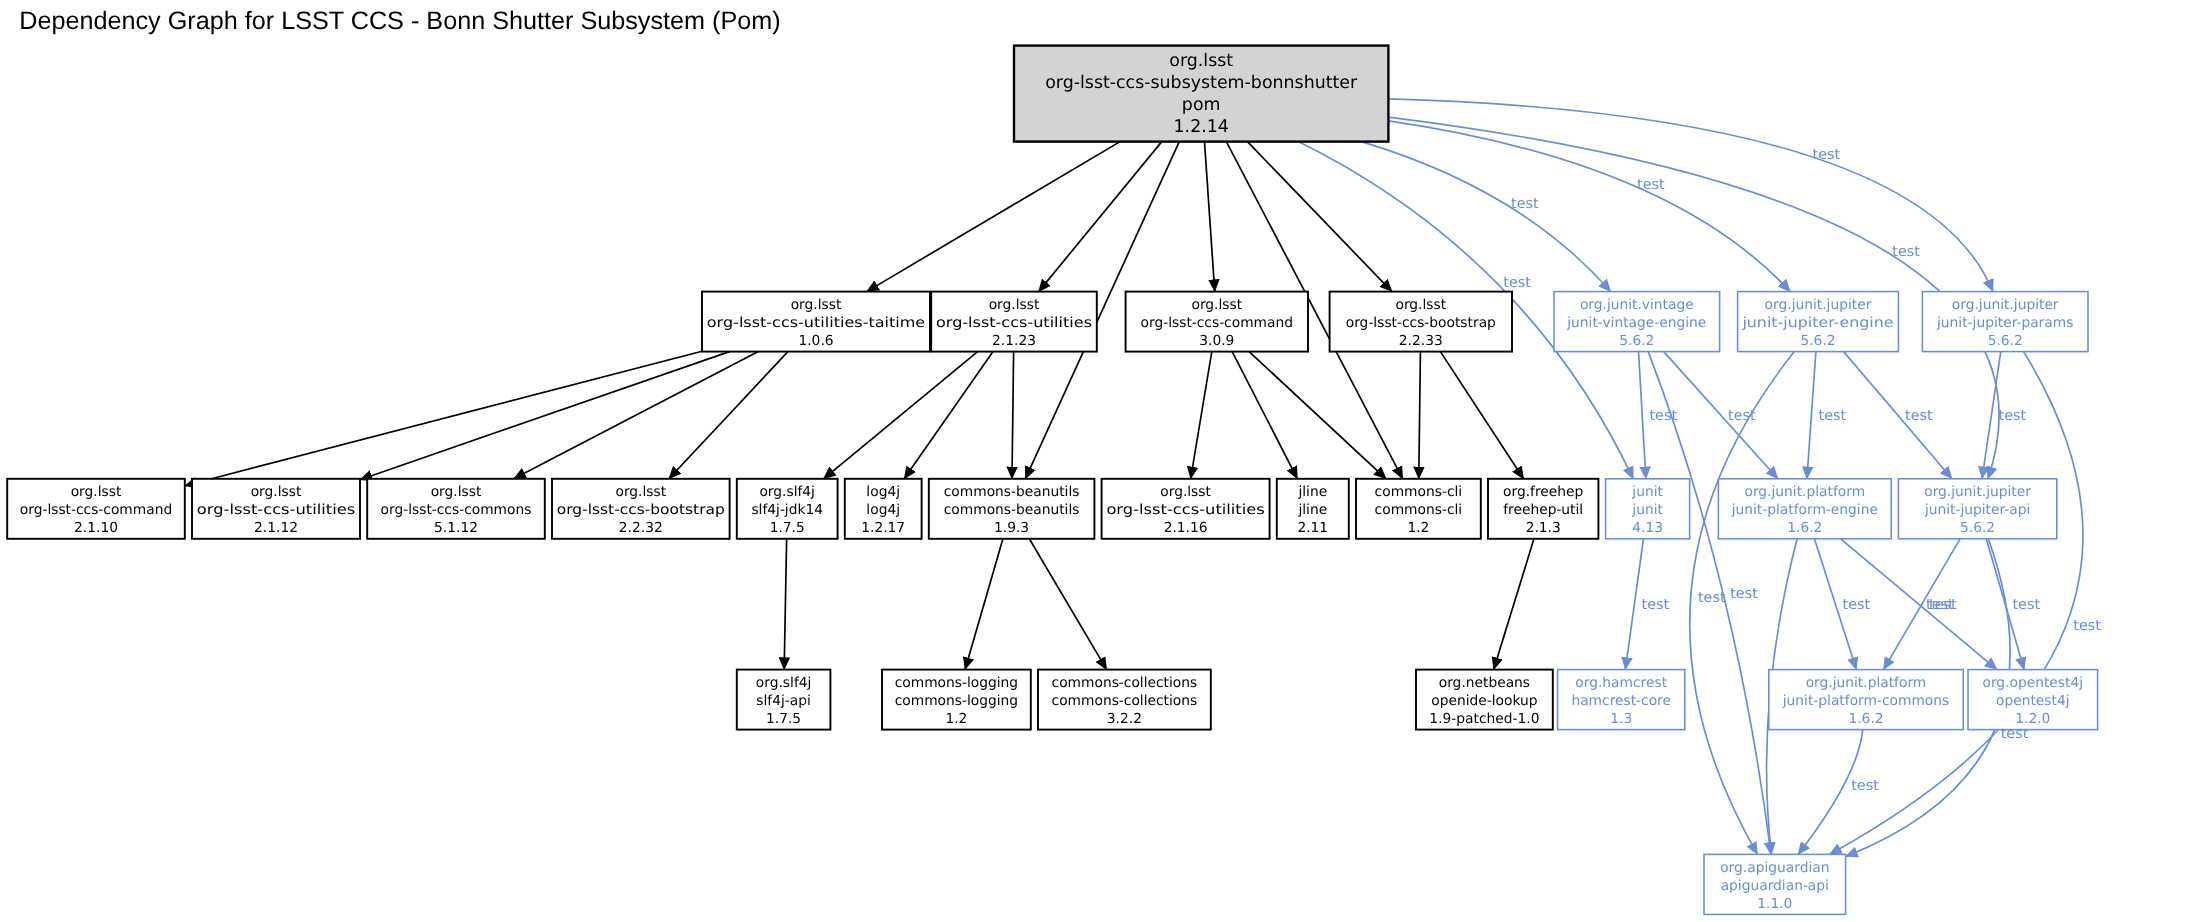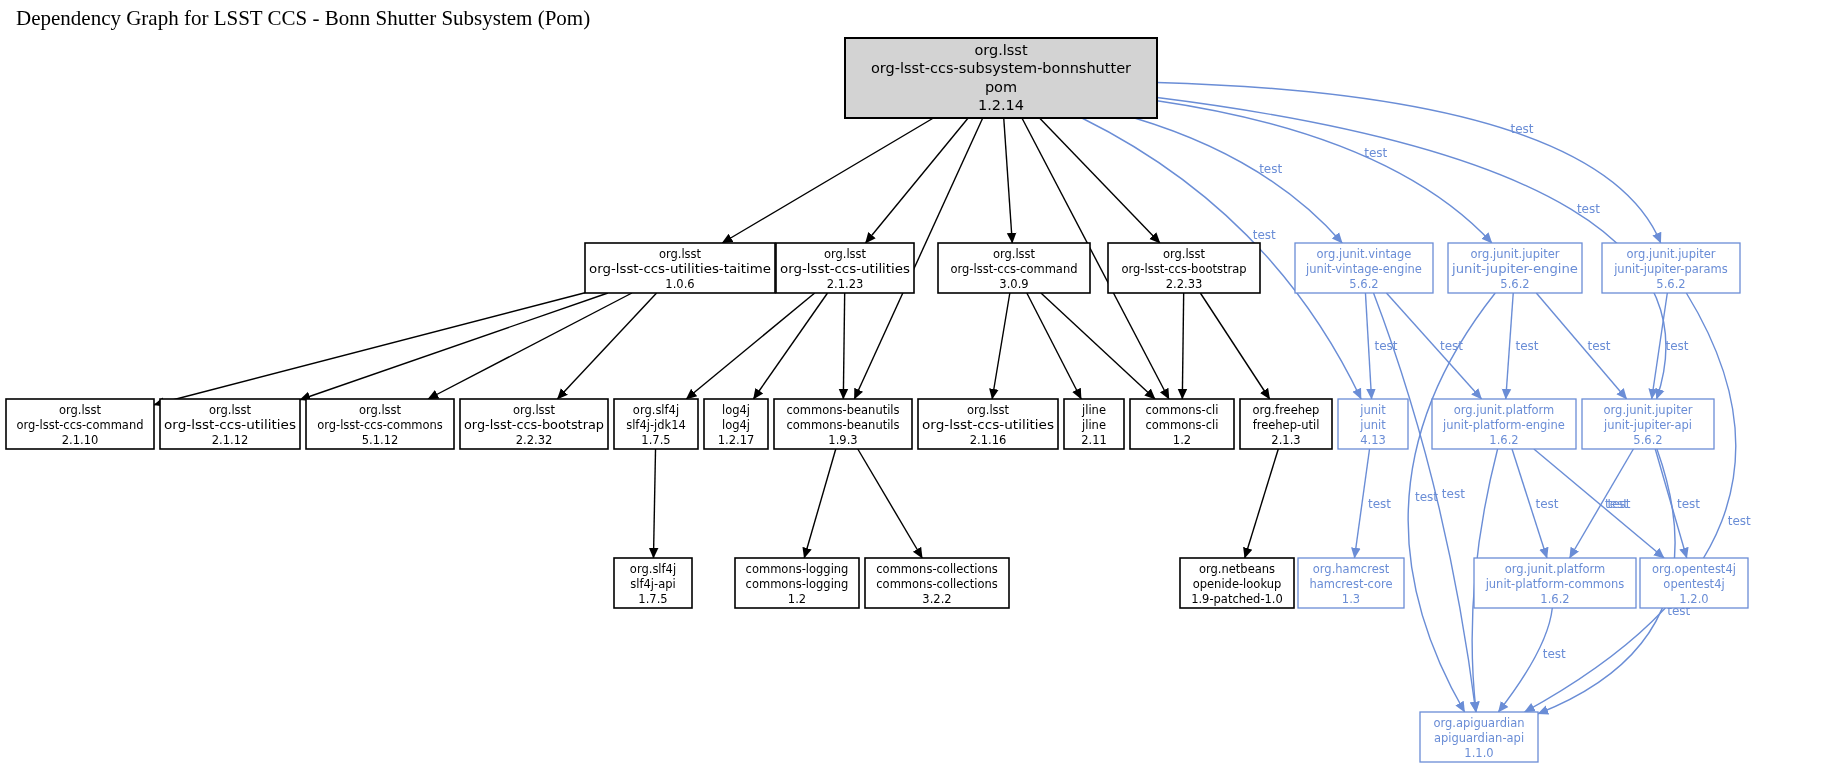--- a/index.html
+++ b/index.html
@@ -1,18 +1,18 @@
 <!DOCTYPE html>
 <html><head>
 <meta charset="utf-8">
 <style>
   html,body{margin:0;padding:0;background:#ffffff;}
   .canvas{position:relative;width:1821px;height:768px;background:#ffffff;overflow:hidden;
           font-family:"DejaVu Sans","Liberation Sans",sans-serif;}
-  .title{position:absolute;left:16px;top:6px;font-family:Liberation Serif, serif;
+  .title{position:absolute;left:16px;top:6px;font-family:Liberation Sans, sans-serif;
          font-size:21px;color:#000;white-space:nowrap;}
   svg{position:absolute;left:0;top:0;}
   text{font-family:"DejaVu Sans","Liberation Sans",sans-serif;}
   .nodelabel{pointer-events:none;}
 </style>
 </head>
 <body>
 
 <div class="canvas">
   <svg id="graph" width="1821" height="768" viewBox="0 0 1821 768">

